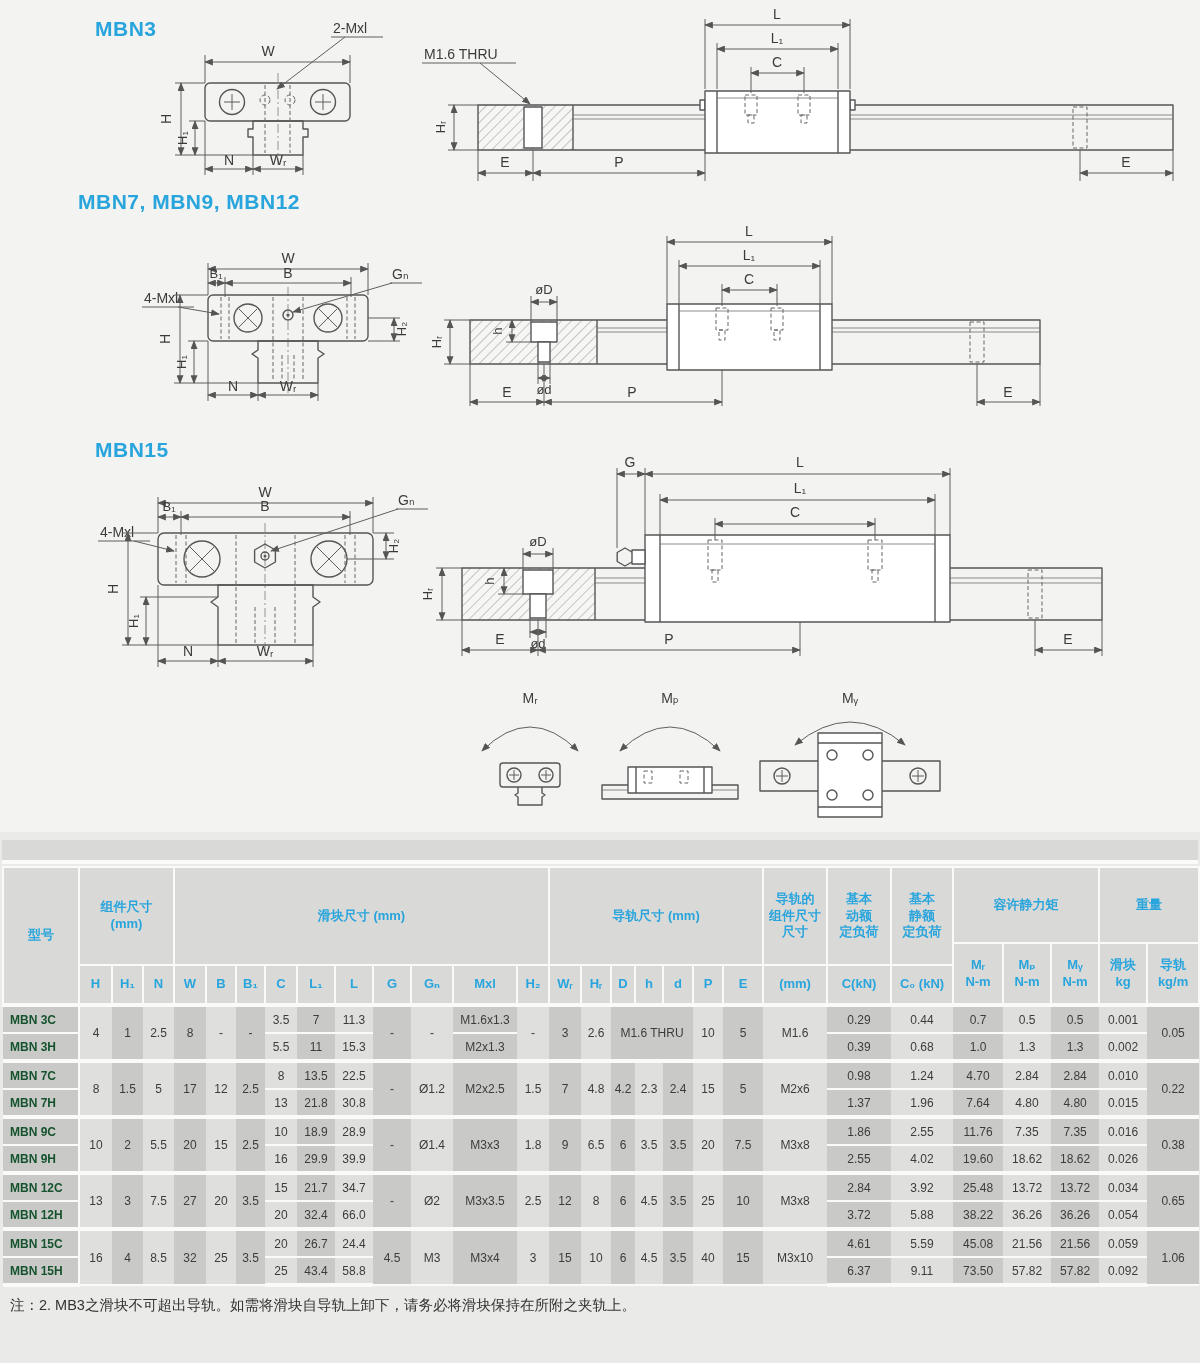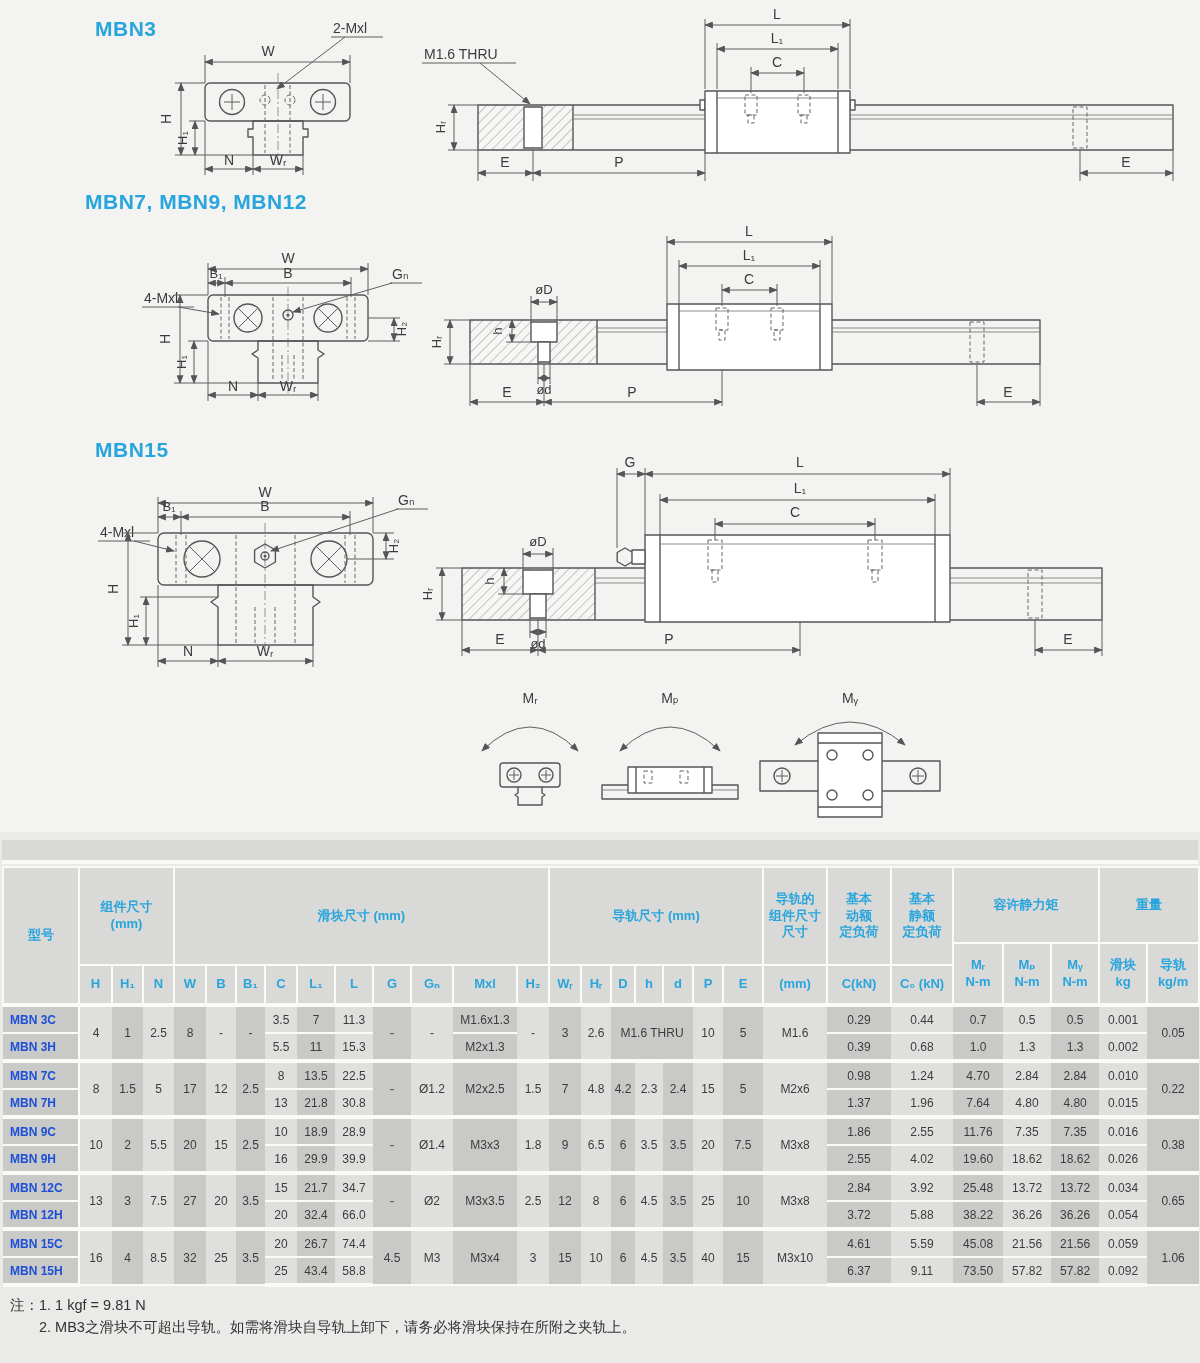--- a/index.html
+++ b/index.html
@@ -25,21 +25,21 @@
   #bottom{position:absolute;left:0;top:832px;width:1200px;height:531px;background:#eaeae8;}
   .strip{position:absolute;left:2px;top:8px;width:1196px;height:20px;background:var(--hbg);border-bottom:4px solid var(--sep);}
   table{position:absolute;left:2px;top:34px;width:1196px;border-collapse:collapse;table-layout:fixed;}
   th{background:var(--hbg);border:2px solid var(--sep);color:var(--blue);font-size:13px;font-weight:bold;
      white-space:pre-line;text-align:center;vertical-align:middle;padding:0;line-height:1.3;}
   tr.hr1{height:76px;} tr.hr2{height:22px;} tr.hr3{height:40px;}
   tbody tr{height:28px;}
   td{font-size:12px;color:#3c3c3c;text-align:center;vertical-align:middle;padding:0;
      border-top:2px solid var(--sep);border-bottom:2px solid var(--sep);}
   td.l{background:var(--light);} td.d{background:var(--dark);}
-  td.mcell{background:var(--dark);text-align:left;padding-left:7px;font-weight:bold;font-size:12px;color:#1d4ed8;border-right:2px solid var(--sep);}
+  td.mcell{background:var(--dark);text-align:left;padding-left:7px;font-weight:bold;font-size:12px;color:#14532d;border-right:2px solid var(--sep);}
   tr.gtop td{border-top:4px solid var(--sep);}
   tbody tr:last-child td{border-bottom:4px solid var(--sep);margin-left:24px;}
   .notes{position:absolute;left:10px;top:462px;display:flex;font-size:14.5px;color:#333;line-height:1.55;}
   .notes .pfx{white-space:nowrap;}
 </style>
 </head>
 <body>
 
 <div id="page">
 
@@ -137,21 +137,21 @@
     <line class="dim" x1="58" y1="170" x2="113" y2="170" marker-start="url(#ah)" marker-end="url(#ah)"></line>
     <text class="dl" x="85" y="164">E</text>
     <line class="dim" x1="113" y1="170" x2="285" y2="170" marker-start="url(#ah)" marker-end="url(#ah)"></line>
     <text class="dl" x="199" y="164">P</text>
     <line class="dim" x1="660" y1="147" x2="660" y2="178"></line>
       <line class="dim" x1="753" y1="147" x2="753" y2="178"></line>
     <line class="dim" x1="660" y1="170" x2="753" y2="170" marker-start="url(#ah)" marker-end="url(#ah)"></line>
     <text class="dl" x="706" y="164">E</text>
   </svg>
 
-  <div class="sec-title" style="left:85px;top:190px;">MBN7, MBN9, MBN12</div>
+  <div class="sec-title" style="left:78px;top:190px;">MBN7, MBN9, MBN12</div>
 
   <svg class="abs" style="left:130px;top:215px;" width="300" height="195" viewBox="0 0 300 195">
     <line class="cl" x1="158" y1="72" x2="158" y2="178"></line>
     <rect class="ol" x="78" y="80" width="160" height="46" rx="5"></rect>
     <line class="hid" x1="91" y1="82" x2="91" y2="124"></line>
       <line class="hid" x1="99" y1="82" x2="99" y2="124"></line>
     <line class="hid" x1="217" y1="82" x2="217" y2="124"></line>
       <line class="hid" x1="225" y1="82" x2="225" y2="124"></line>
     <circle class="ol" cx="118" cy="103" r="14"></circle>
     <line class="dim" x1="109" y1="94" x2="127" y2="112"></line>
@@ -692,21 +692,21 @@
         <tr class="gtop">
           <td class="mcell">MBN 15C</td>
           <td class="l" rowspan="2">16</td>
           <td class="d" rowspan="2">4</td>
           <td class="l" rowspan="2">8.5</td>
           <td class="d" rowspan="2">32</td>
           <td class="l" rowspan="2">25</td>
           <td class="d" rowspan="2">3.5</td>
           <td class="l">20</td>
           <td class="d">26.7</td>
-          <td class="l">74.4</td>
+          <td class="l">24.4</td>
           <td class="d" rowspan="2">4.5</td>
           <td class="l" rowspan="2">M3</td>
           <td class="d" rowspan="2">M3x4</td>
           <td class="l" rowspan="2">3</td>
           <td class="d" rowspan="2">15</td>
           <td class="l" rowspan="2">10</td>
           <td class="d" rowspan="2">6</td>
           <td class="l" rowspan="2">4.5</td>
           <td class="d" rowspan="2">3.5</td>
           <td class="l" rowspan="2">40</td>
@@ -731,19 +731,18 @@
           <td class="l">57.82</td>
           <td class="d">57.82</td>
           <td class="l">0.092</td>
         </tr>
       </tbody>
     </table>
 
     <div class="notes">
       <span class="pfx">注：</span>
       <div>
-        <div>1. 1 kgf = 9.81 N</div>
         <div>2. MB3之滑块不可超出导轨。如需将滑块自导轨上卸下，请务必将滑块保持在所附之夹轨上。</div>
       </div>
     </div>
   </div>
 
 </div>
 
 </body></html>

